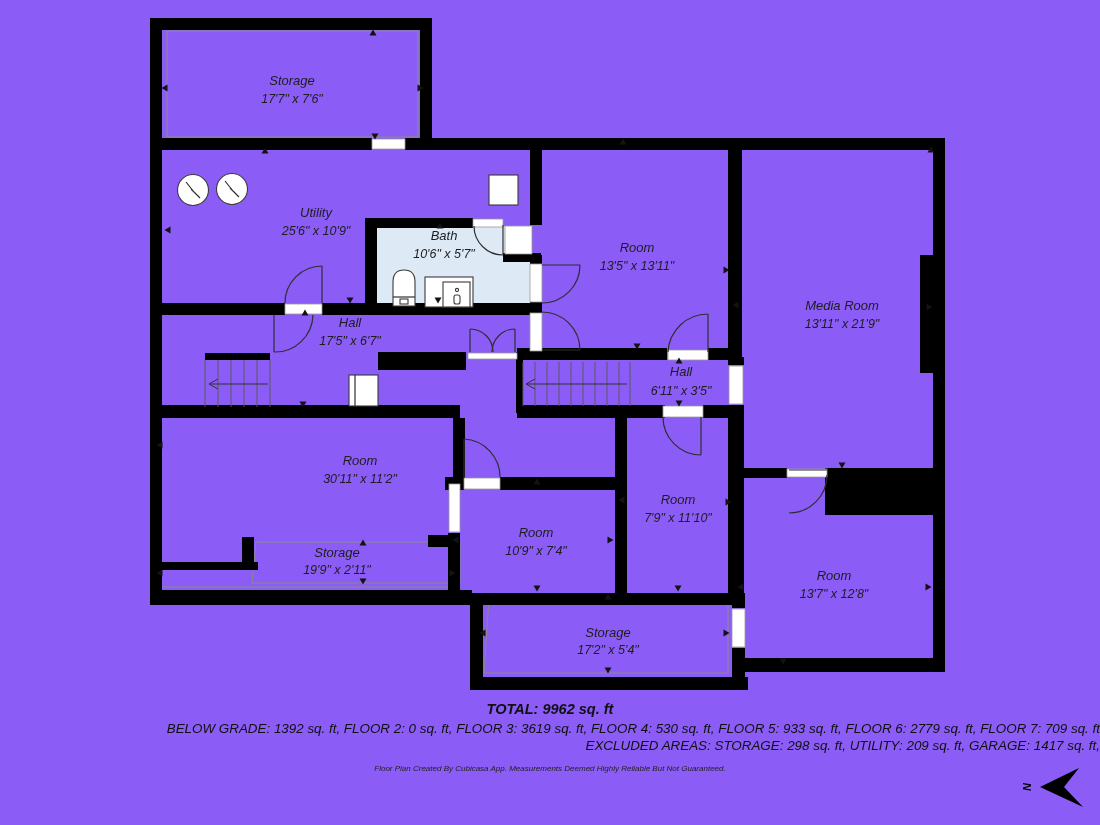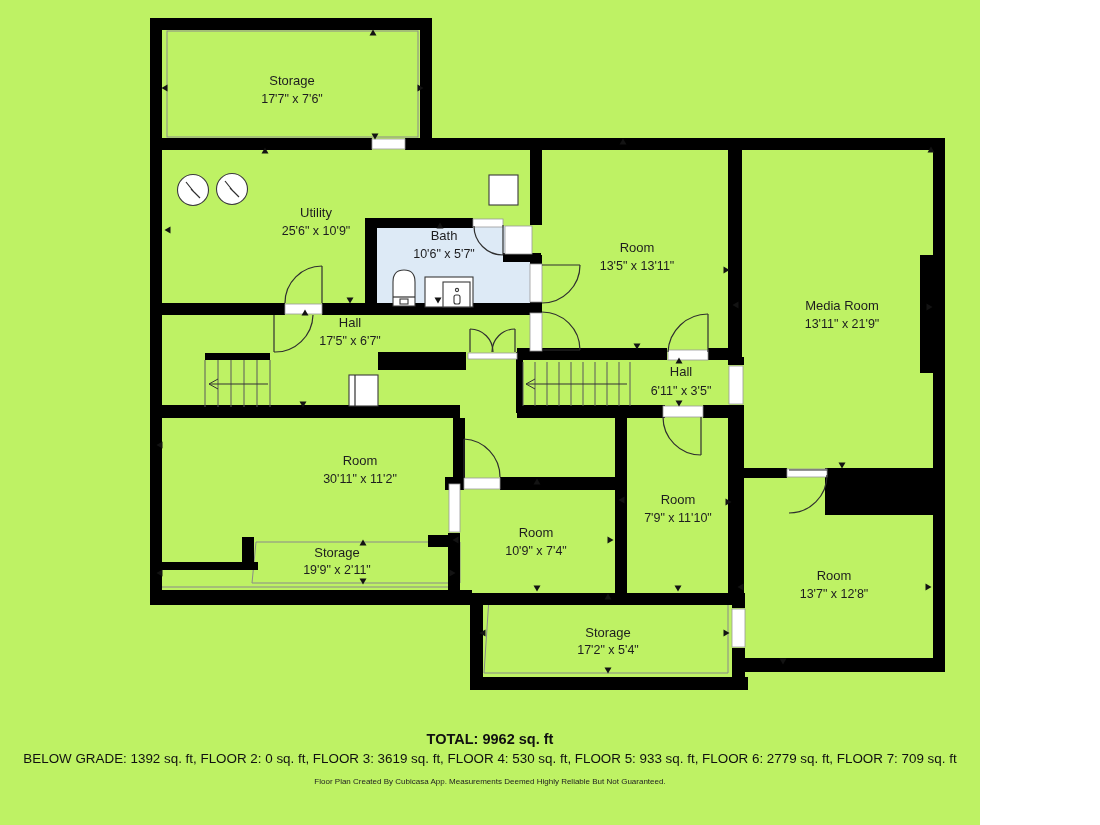--- a/index.html
+++ b/index.html
@@ -1,31 +1,31 @@
 <!DOCTYPE html>
 <html><head>
 <meta charset="utf-8">
 <style>
   html,body{margin:0;padding:0;background:#fff;}
-  .page{position:relative;width:980px;height:825px;background:#bef264;overflow:hidden;
-        font-family:"Liberation Sans", sans-serif;}
+  .page{position:relative;width:1100px;height:825px;background:#8b5cf6;overflow:hidden;
+        font-family:"Liberation Sans", sans-serif;font-style:italic;}
   svg{position:absolute;left:0;top:0;}
   .wall{fill:#000;}
   .thin{stroke:#8a8a8a;stroke-width:1;fill:none;}
   .door{stroke:#2f2f2f;stroke-width:1.2;fill:none;}
   .thresh{fill:#fff;stroke:#9a9a9a;stroke-width:0.8;}
   .fix{stroke:#3a3a3a;stroke-width:1.1;fill:#fff;}
   .riser{stroke:#5a5a5a;stroke-width:1;}
   .arrowln{stroke:#333;stroke-width:1;fill:none;}
   .tick{fill:#131313;}
   .rname{font-family:"Liberation Sans",sans-serif;font-size:13px;fill:#1d1d1f;text-anchor:middle;}
   .rdim{font-family:"Liberation Sans",sans-serif;font-size:12.5px;fill:#1d1d1f;text-anchor:middle;}
-  .summary{position:absolute;left:0;right:0;top:731px;text-align:center;color:#101010;}
+  .summary{position:absolute;left:0;right:0;top:701px;text-align:center;color:#101010;}
   .total{font-size:14.5px;font-weight:700;margin:0 0 4px 0;}
-  .bline{font-size:13.4px;margin:0 0 2px 0;}
+  .bline{font-size:13.4px;margin:0 0 2px 0;text-align:right;}
   .foot{font-size:8px;color:#222;margin-top:11px;text-align:center;}
   .nletter{font-family:"Liberation Sans",sans-serif;font-size:11px;font-weight:600;fill:#000;text-anchor:middle;}
 </style>
 </head>
 <body>
 
 <div class="page">
 
 <svg width="1100" height="825" viewBox="0 0 1100 825">
 
@@ -275,16 +275,17 @@
 
   <g>
     <polygon fill="#000" points="1040,787 1079,768 1064,787 1083,807"></polygon>
     <text class="nletter" transform="translate(1031,787) rotate(-90)">N</text>
   </g>
 </svg>
 
 <div class="summary">
   <p class="total">TOTAL: 9962 sq. ft</p>
   <p class="bline">BELOW GRADE: 1392 sq. ft, FLOOR 2: 0 sq. ft, FLOOR 3: 3619 sq. ft, FLOOR 4: 530 sq. ft, FLOOR 5: 933 sq. ft, FLOOR 6: 2779 sq. ft, FLOOR 7: 709 sq. ft</p>
+  <p class="bline">EXCLUDED AREAS: STORAGE: 298 sq. ft, UTILITY: 209 sq. ft, GARAGE: 1417 sq. ft,</p>
   <p class="foot">Floor Plan Created By Cubicasa App. Measurements Deemed Highly Reliable But Not Guaranteed.</p>
 </div>
 
 </div>
 
 </body></html>

